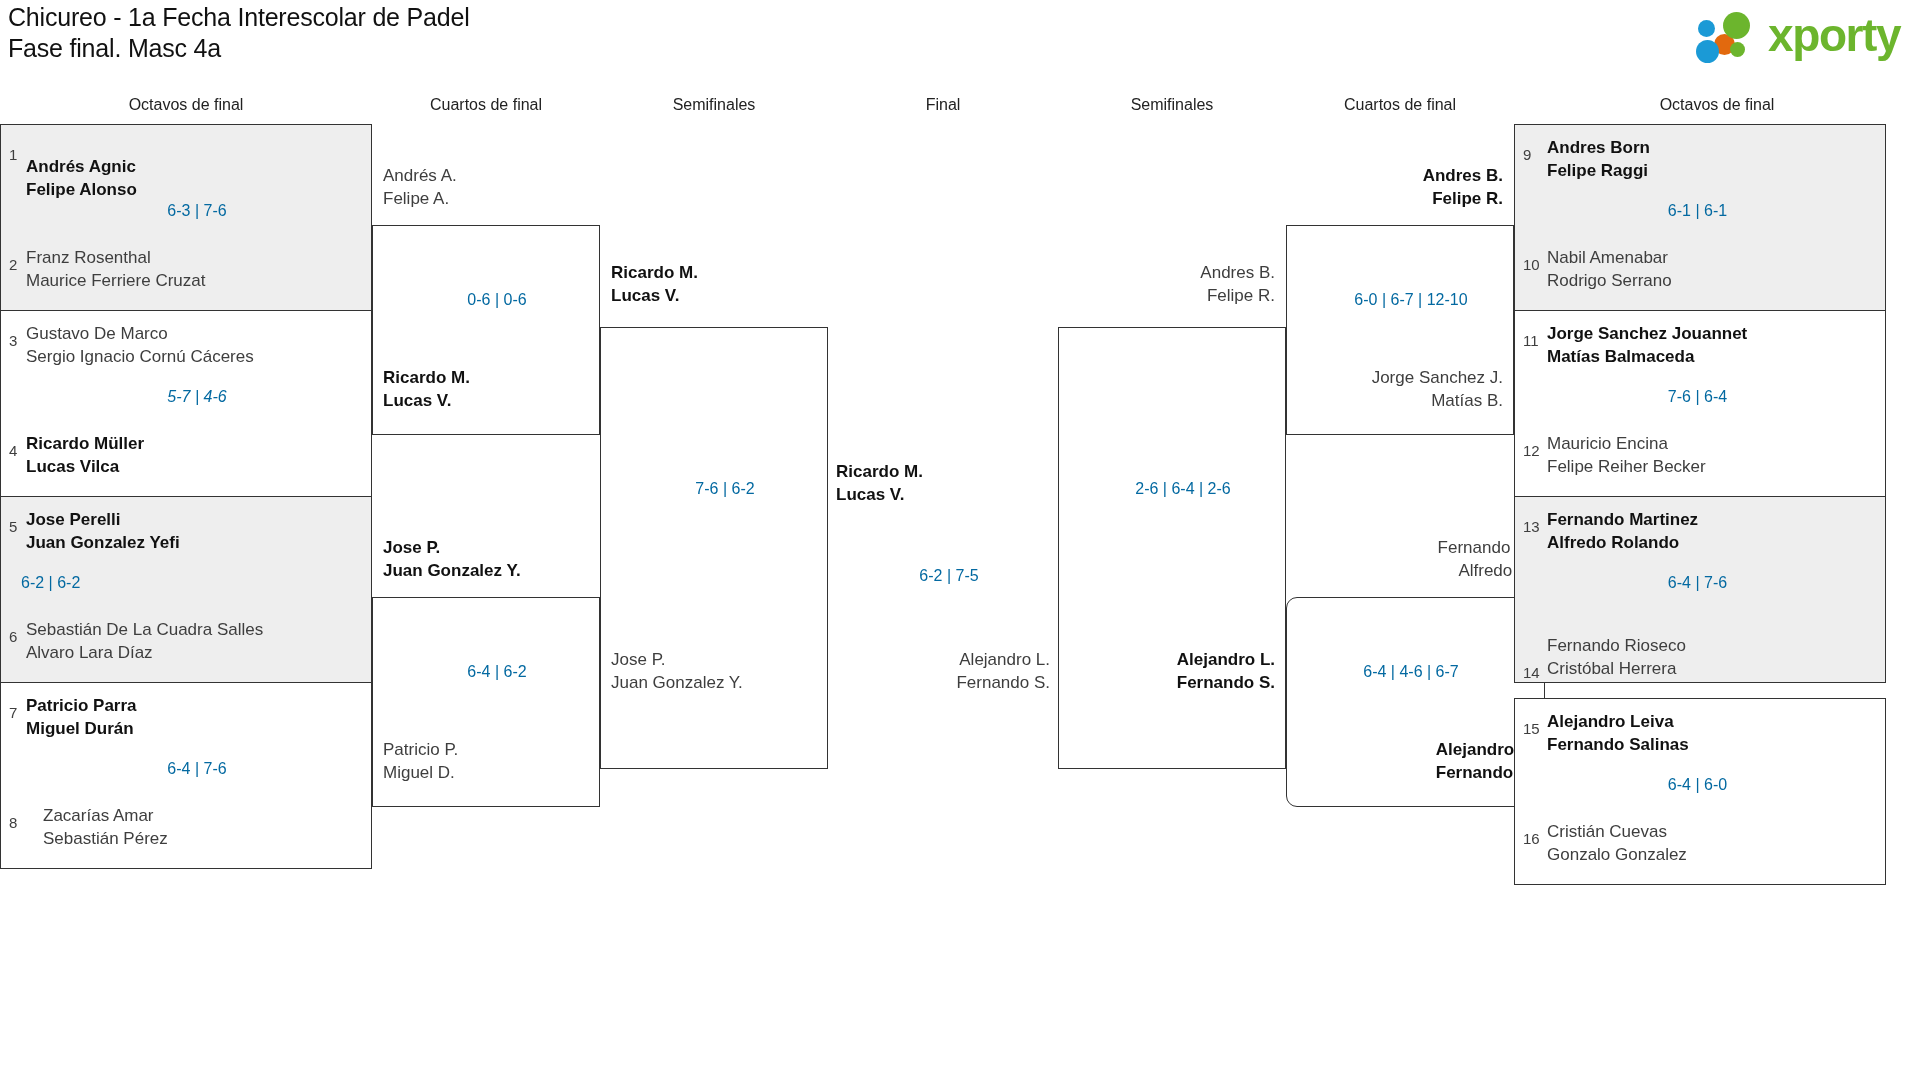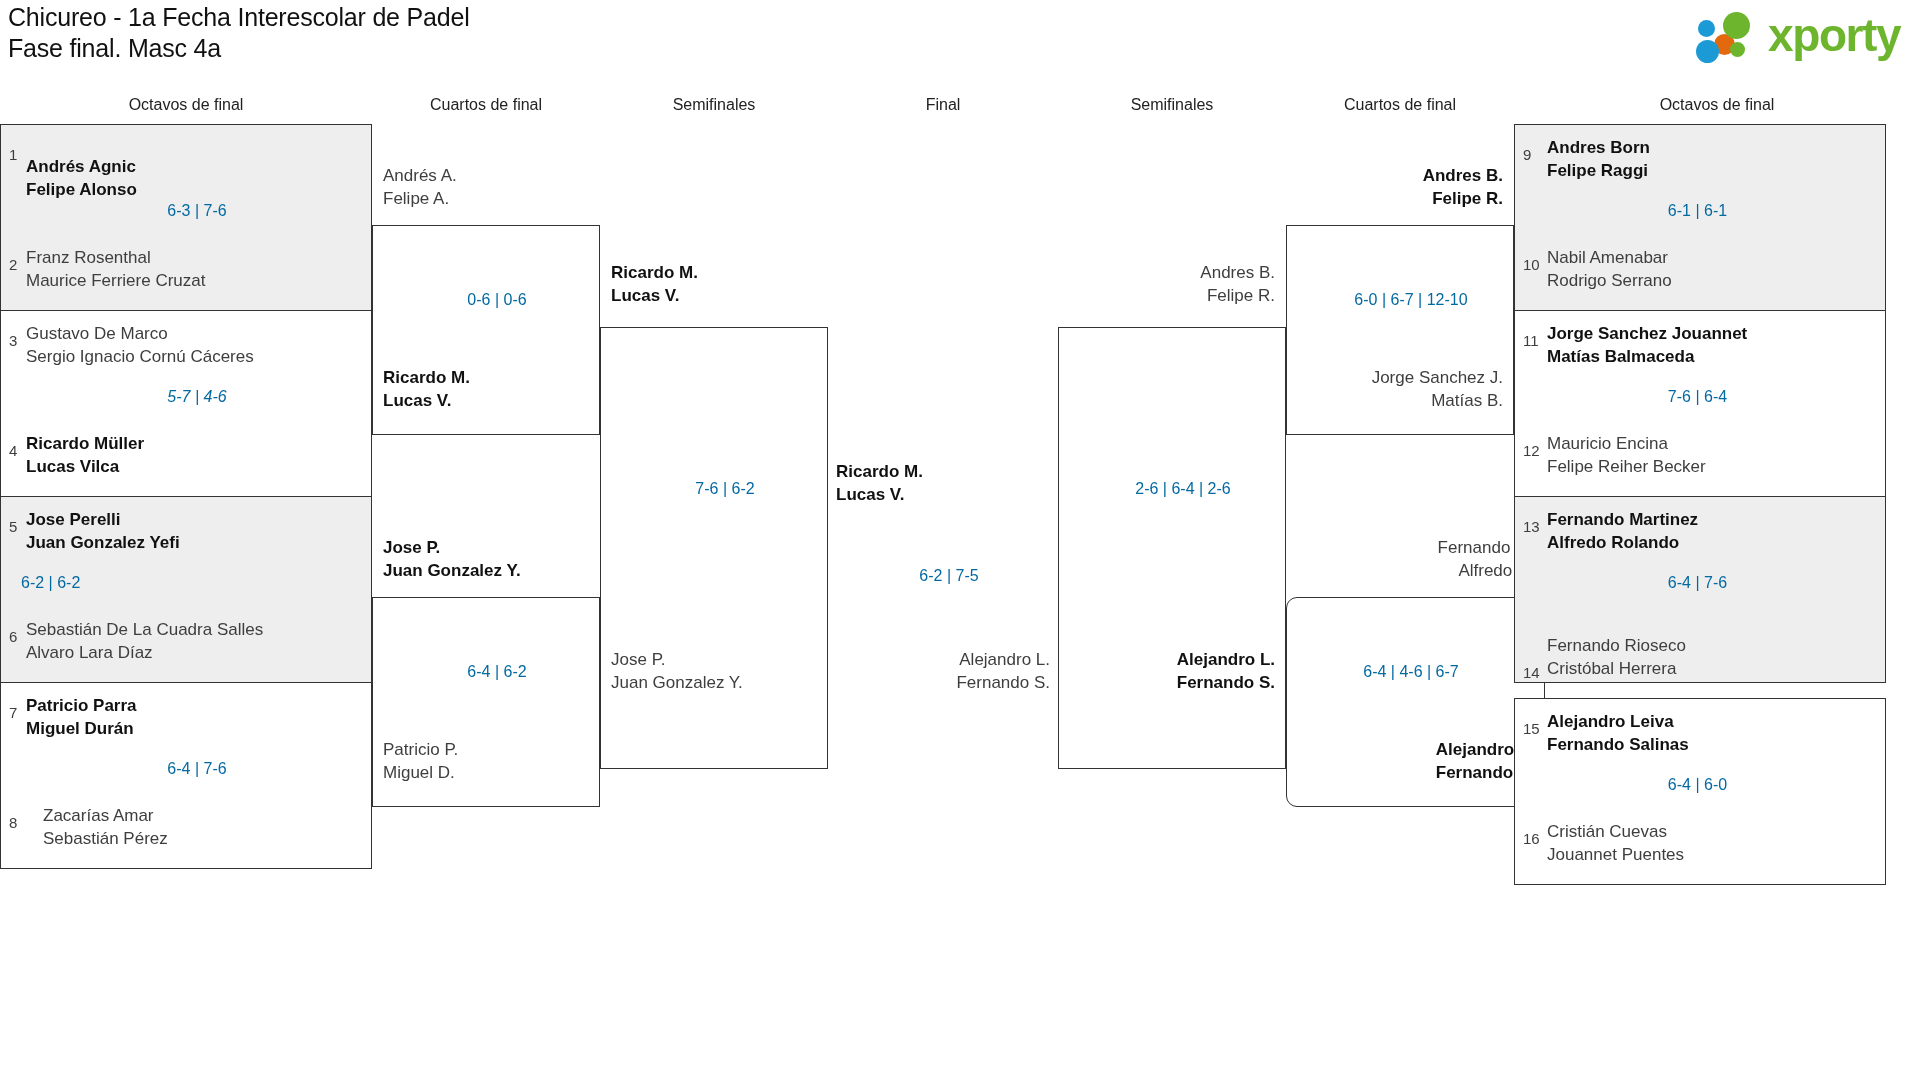--- a/index.html
+++ b/index.html
@@ -250,17 +250,17 @@
   <div class="box" style="left:1514px; top:682px; width:372px; height:187px;margin-top:16px;">
     <div class="seed" style="left:8px;  top:21px;">15</div>
     <div class="team winner lalign" style="left:32px; top:11px;">
       <span class="ln">Alejandro Leiva</span>
       <span class="ln">Fernando Salinas</span>
     </div>
     <div class="score" style="left:0; top:77px; width:345px; text-align:center;">6-4 | 6-0</div>
     <div class="seed" style="left:8px;  top:131px;">16</div>
     <div class="team loser lalign" style="left:32px; top:121px;">
       <span class="ln">Cristián Cuevas</span>
-      <span class="ln">Jouannet Puentes</span>
+      <span class="ln">Gonzalo Gonzalez</span>
     </div>
   </div>
 
 </div>
 
 </body></html>

